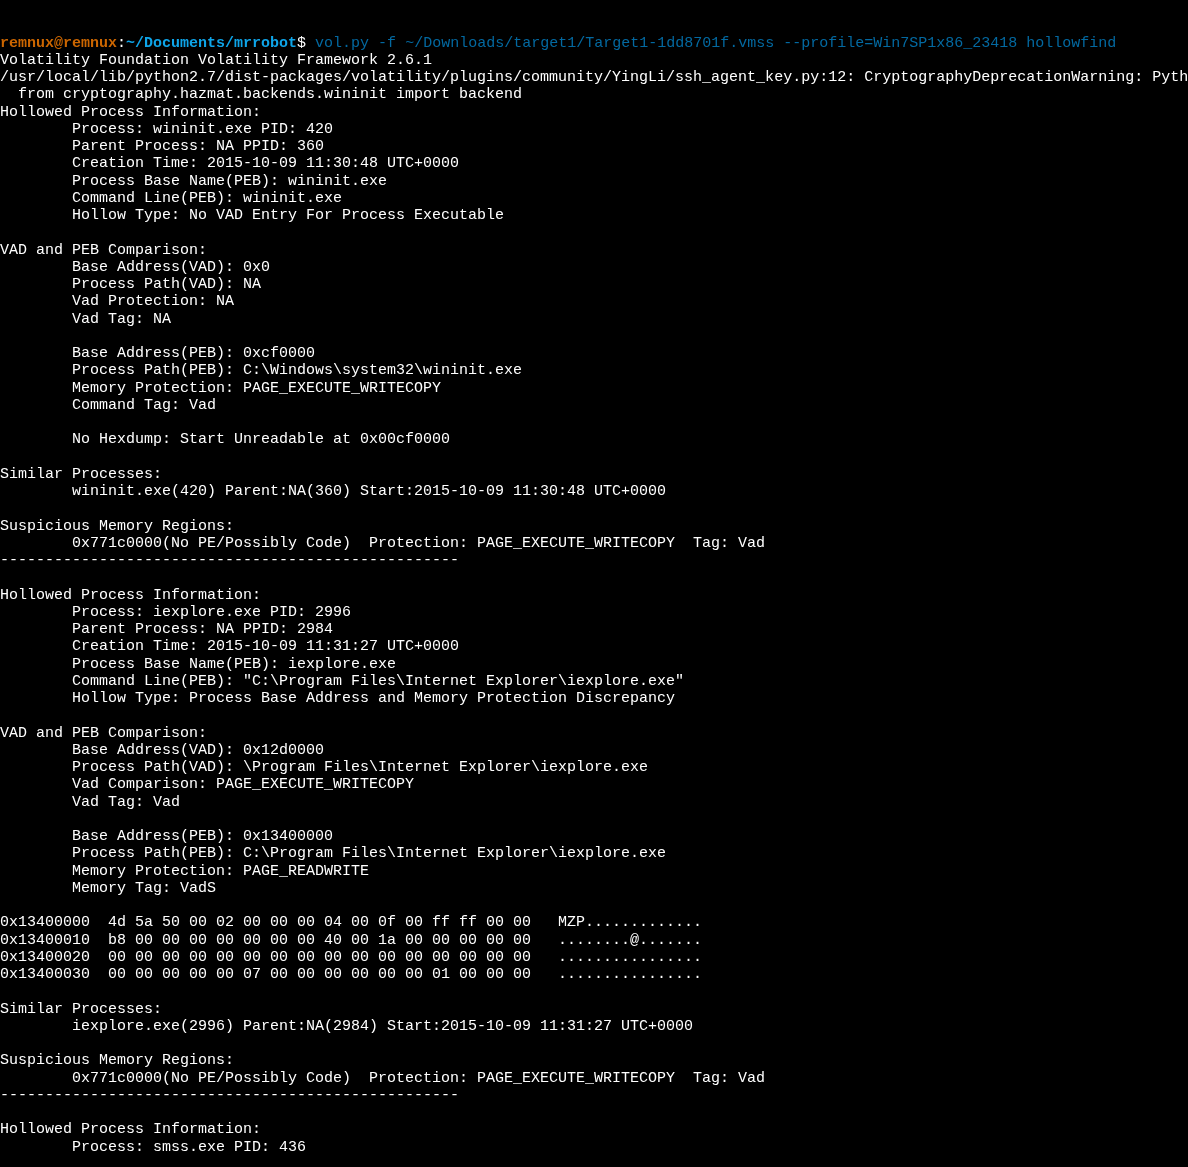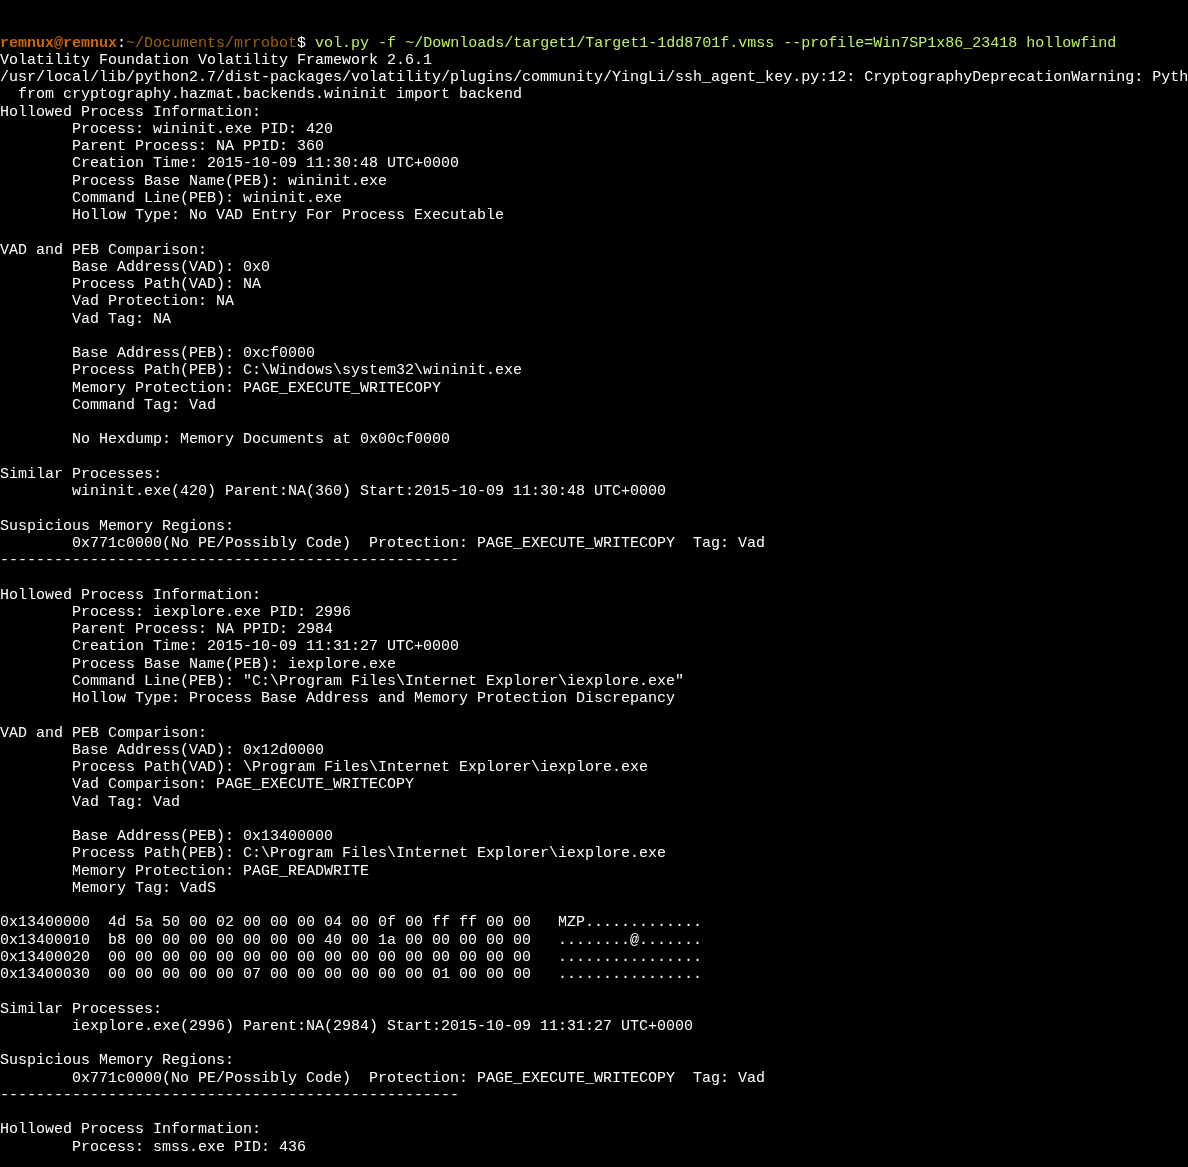--- a/index.html
+++ b/index.html
@@ -31,28 +31,28 @@
       font-weight: bold;
     }
     .prompt-host {
       color: #cc6600;
       font-weight: bold;
     }
     .prompt-colon {
       color: #ffffff;
     }
     .prompt-path {
-      color: #a16207;
-      font-weight: normal;
+      color: #0ea5e9;
+      font-weight: bold;
     }
     .prompt-dollar {
       color: #ffffff;
     }
     .command {
-      color: #bef264;
+      color: #0369a1;
     }
     .output {
       color: #ffffff;
     }
   </style>
 </head>
 <body>
 
 <div class="terminal"><span class="prompt-user">remnux</span><span class="prompt-at">@</span><span class="prompt-host">remnux</span><span class="prompt-colon">:</span><span class="prompt-path">~/Documents/mrrobot</span><span class="prompt-dollar">$</span><span class="command"> vol.py -f ~/Downloads/target1/Target1-1dd8701f.vmss --profile=Win7SP1x86_23418 hollowfind</span>
 <span class="output">Volatility Foundation Volatility Framework 2.6.1</span>
@@ -70,21 +70,21 @@
 <span class="output">        Base Address(VAD): 0x0</span>
 <span class="output">        Process Path(VAD): NA</span>
 <span class="output">        Vad Protection: NA</span>
 <span class="output">        Vad Tag: NA</span>
 <span class="output"></span>
 <span class="output">        Base Address(PEB): 0xcf0000</span>
 <span class="output">        Process Path(PEB): C:\Windows\system32\wininit.exe</span>
 <span class="output">        Memory Protection: PAGE_EXECUTE_WRITECOPY</span>
 <span class="output">        Command Tag: Vad</span>
 <span class="output"></span>
-<span class="output">        No Hexdump: Memory Documents at 0x00cf0000</span>
+<span class="output">        No Hexdump: Start Unreadable at 0x00cf0000</span>
 <span class="output"></span>
 <span class="output">Similar Processes:</span>
 <span class="output">        wininit.exe(420) Parent:NA(360) Start:2015-10-09 11:30:48 UTC+0000</span>
 <span class="output"></span>
 <span class="output">Suspicious Memory Regions:</span>
 <span class="output">        0x771c0000(No PE/Possibly Code)  Protection: PAGE_EXECUTE_WRITECOPY  Tag: Vad</span>
 <span class="output">---------------------------------------------------</span>
 <span class="output"></span>
 <span class="output">Hollowed Process Information:</span>
 <span class="output">        Process: iexplore.exe PID: 2996</span>

